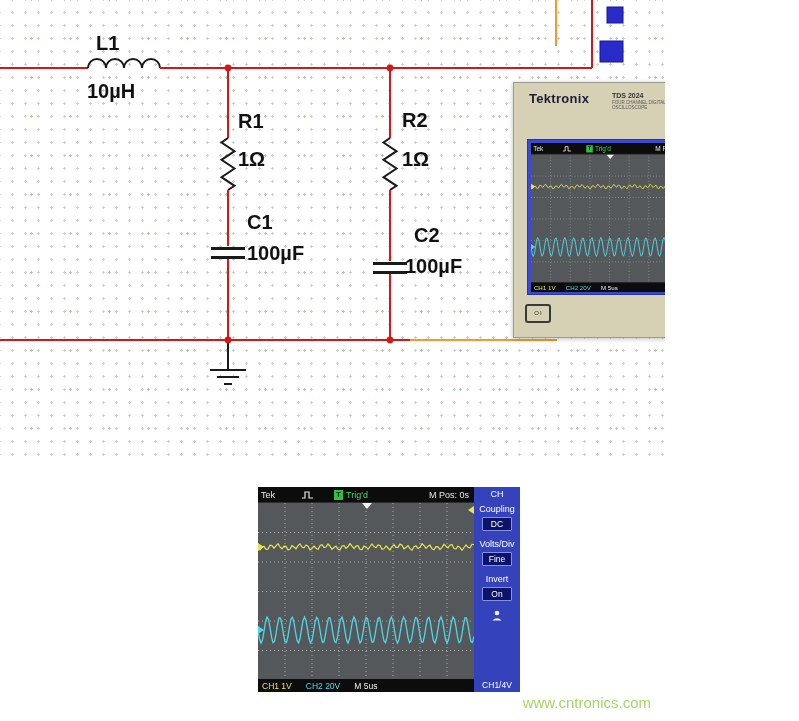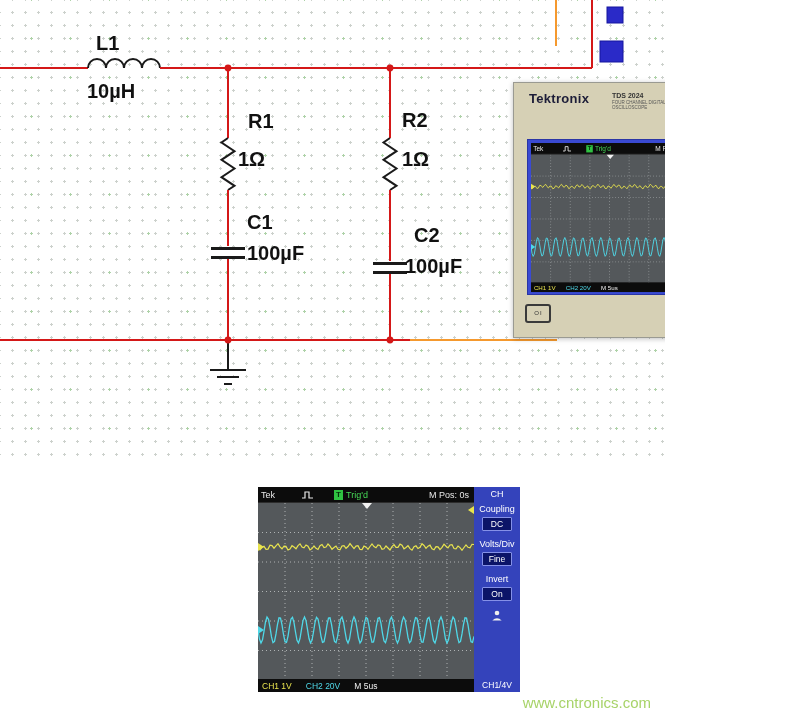--- a/index.html
+++ b/index.html
@@ -121,21 +121,21 @@
     <circle cx="390" cy="68" r="3.4" class="junction"></circle>
     <circle cx="228" cy="340" r="3.4" class="junction"></circle>
     <circle cx="390" cy="340" r="3.4" class="junction"></circle>
 
     <rect x="607" y="7" width="16" height="16" class="terminal"></rect>
     <rect x="600" y="41" width="23" height="21" class="terminal"></rect>
   </svg>
 
   <div class="clabel" style="left:96px;top:32px">L1</div>
   <div class="clabel" style="left:87px;top:80px">10µH</div>
-  <div class="clabel" style="left:248px;top:110px">R1</div>
+  <div class="clabel" style="left:238px;top:110px">R1</div>
   <div class="clabel" style="left:238px;top:148px">1Ω</div>
   <div class="clabel" style="left:247px;top:211px">C1</div>
   <div class="clabel" style="left:247px;top:242px">100µF</div>
   <div class="clabel" style="left:402px;top:109px">R2</div>
   <div class="clabel" style="left:402px;top:148px">1Ω</div>
   <div class="clabel" style="left:414px;top:224px">C2</div>
   <div class="clabel" style="left:405px;top:255px">100µF</div>
 
   <div id="scope-window">
     <div class="face">

